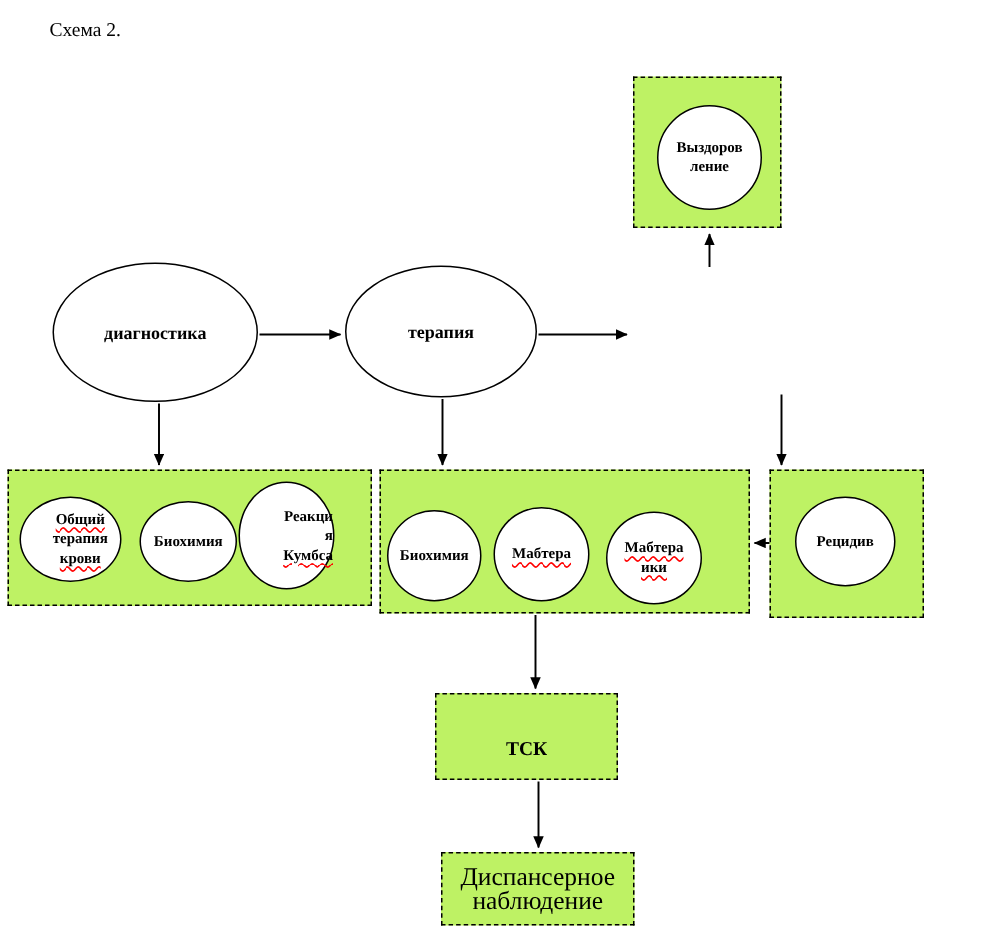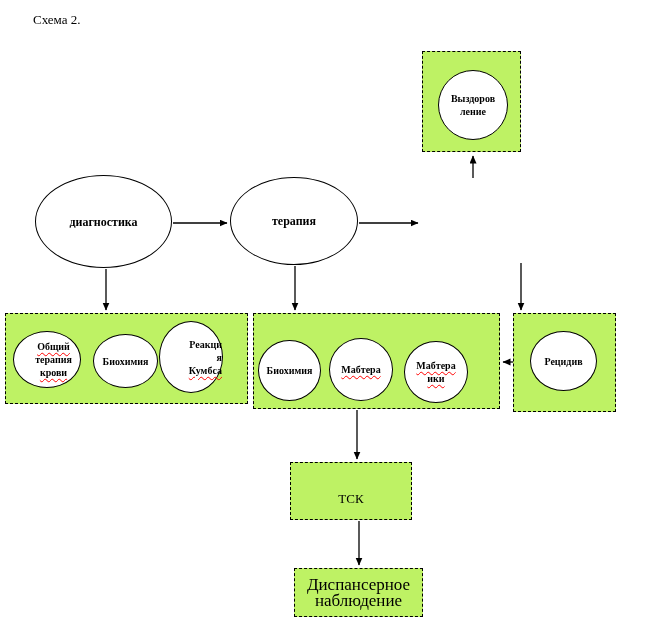--- a/index.html
+++ b/index.html
@@ -37,21 +37,21 @@
     border: 1px dashed #000;
     background: #bef264;
   }
   .label-box {
     display: flex;
     flex-direction: column;
     align-items: center;
     justify-content: center;
     text-align: center;
   }
-  .tsk-label { font-weight: normal; font-size: 13px; margin-top: 15px; }
+  .tsk-label { font-weight: bold; font-size: 13px; margin-top: 15px; }
   .followup-label { font-size: 17px; line-height: 16px; font-weight: normal; }
   .left-align { align-items: center; padding-left: 13px; text-align: left; }
   .miss {
     text-decoration-line: underline;
     text-decoration-style: wavy;
     text-decoration-color: #ff0000;
     text-decoration-thickness: 1px;
     text-underline-offset: 2px;
   }
   .connector-layer {

